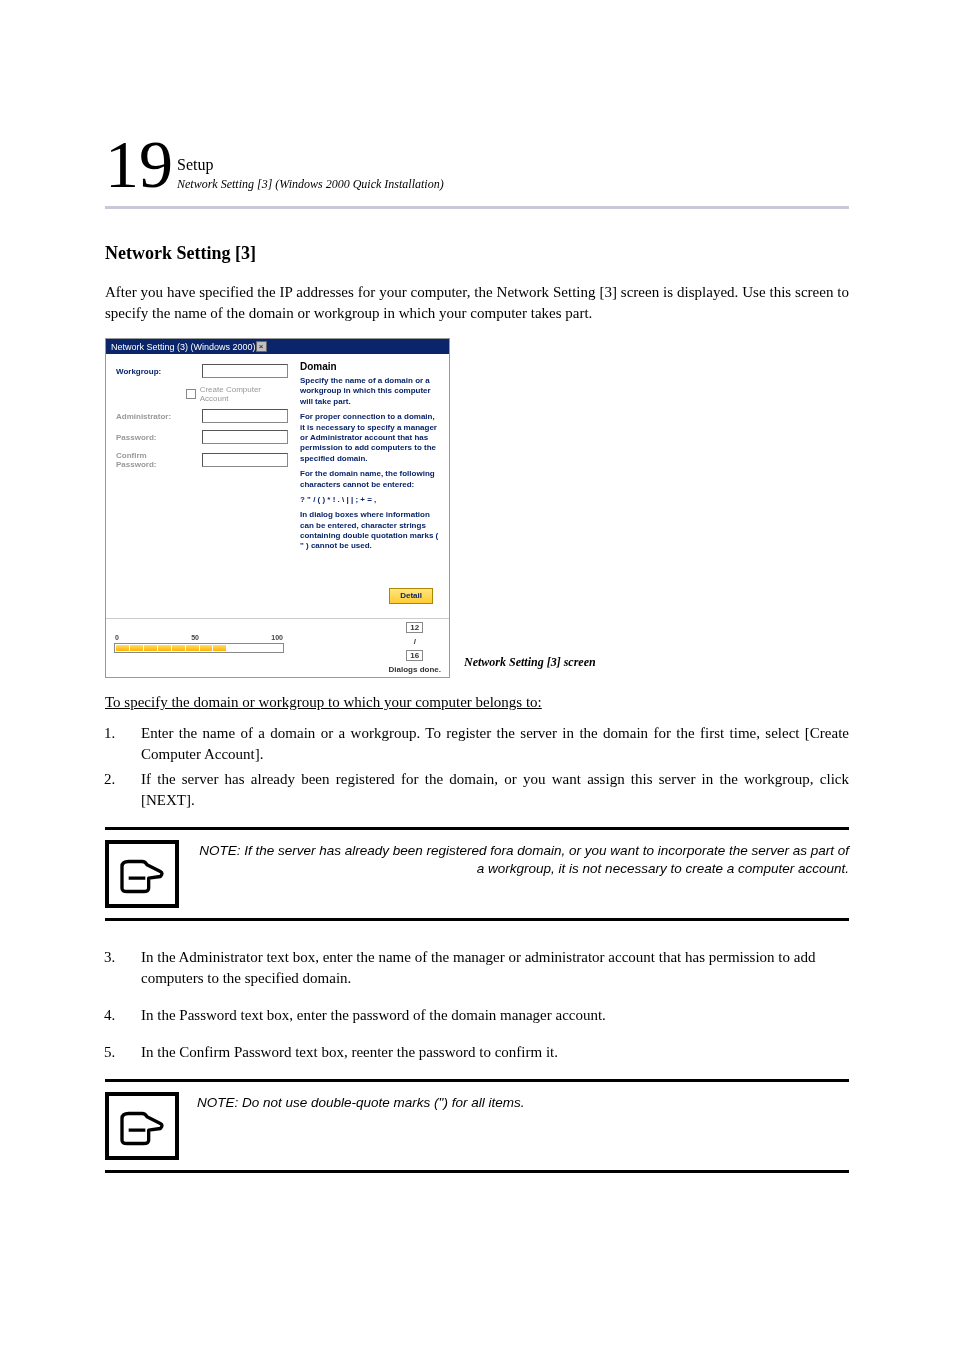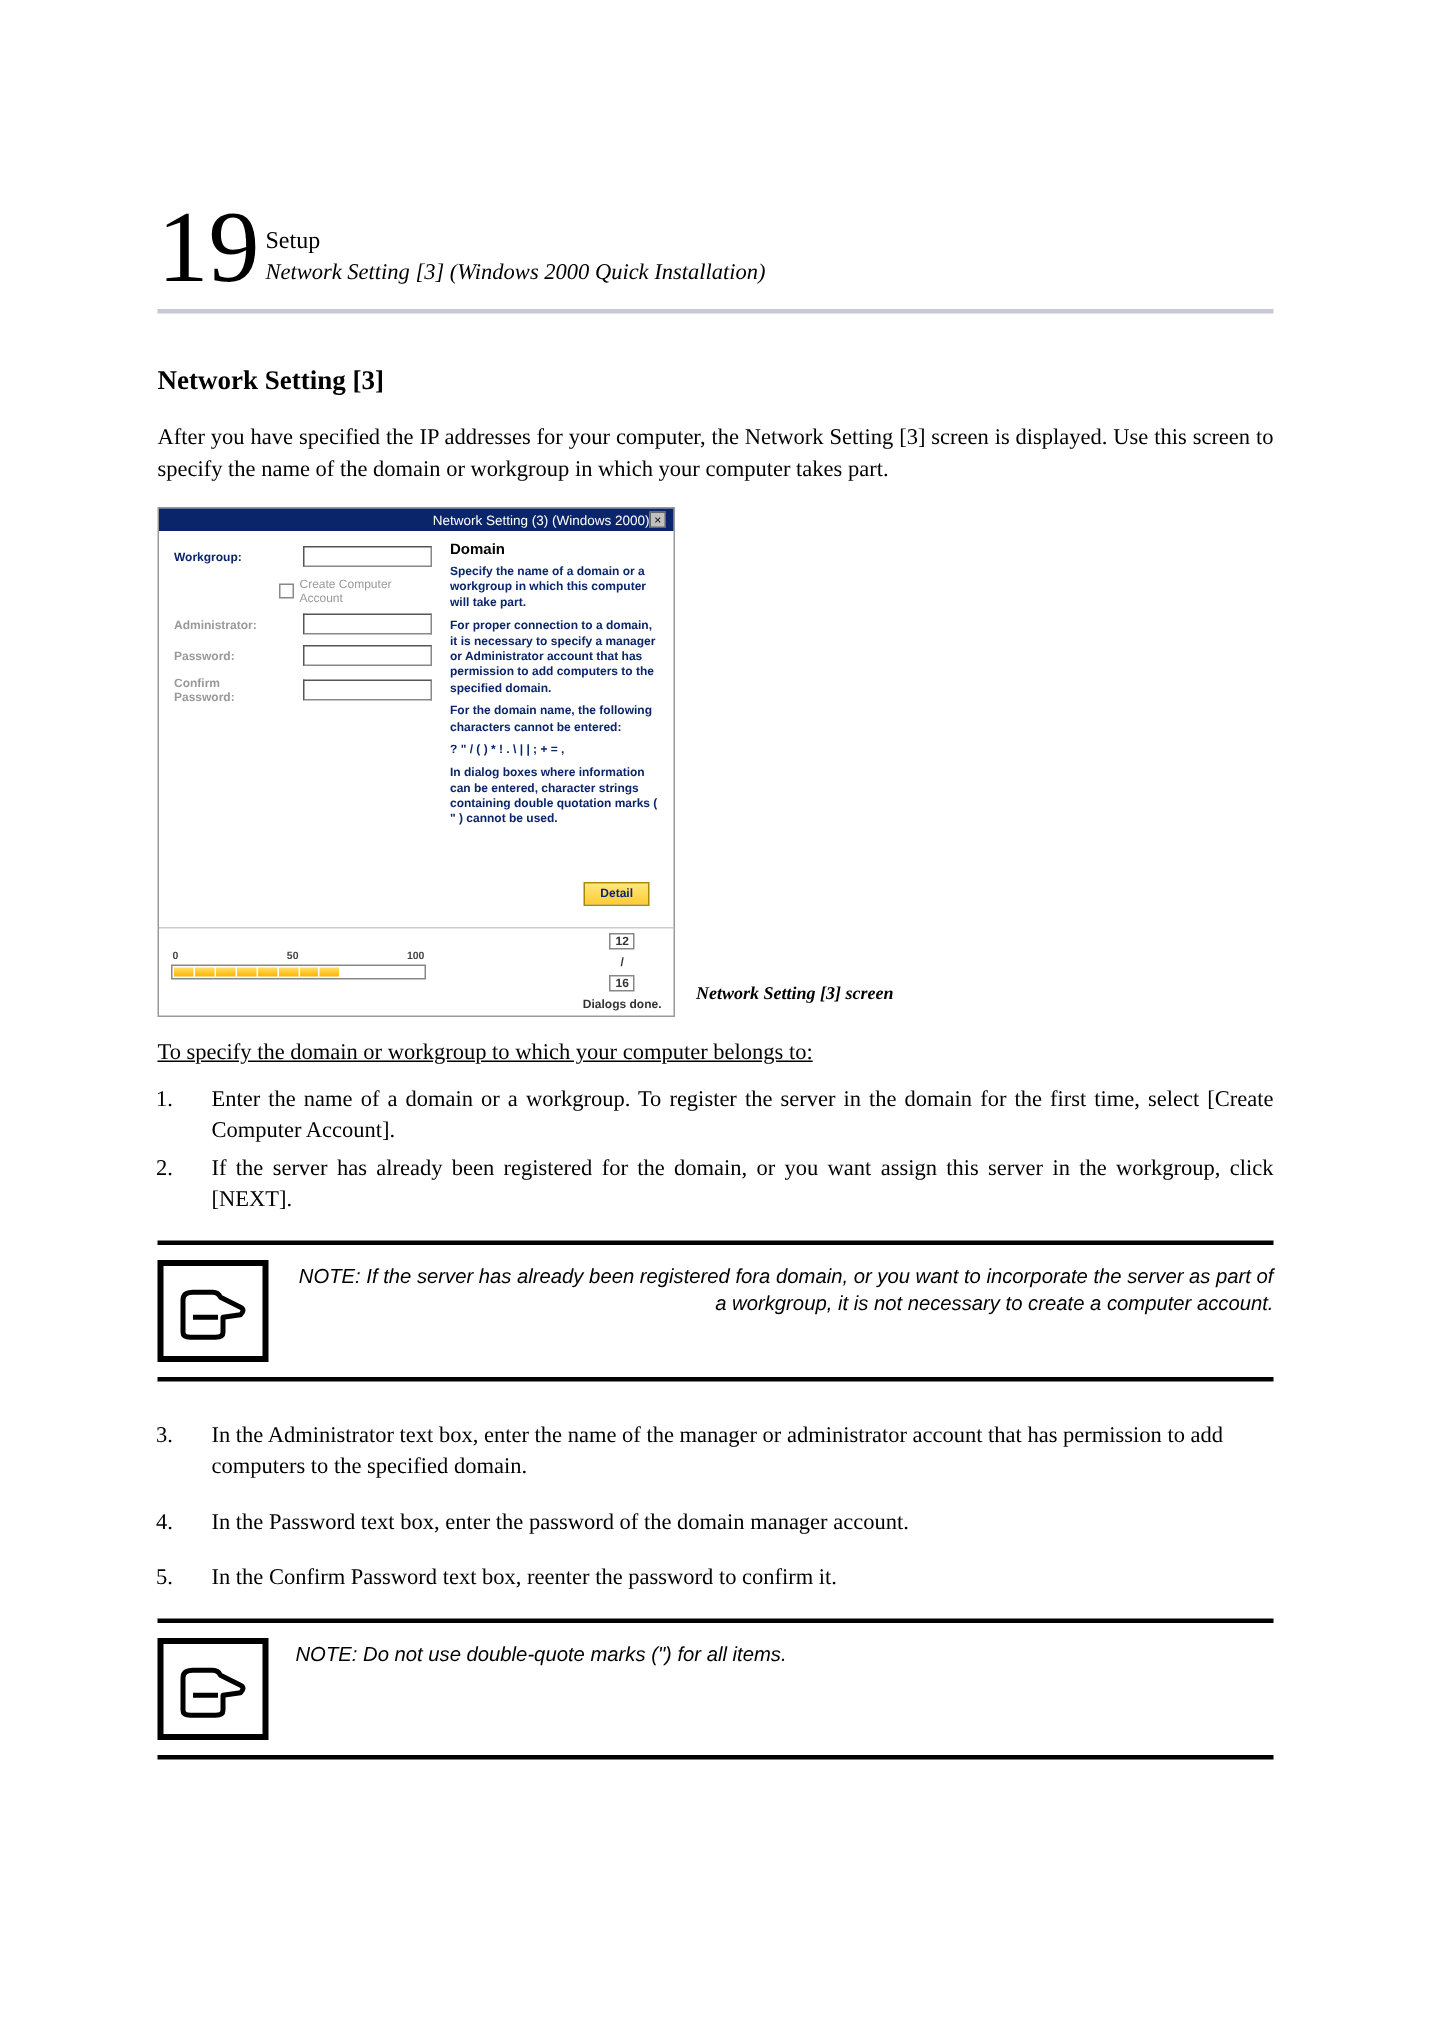--- a/index.html
+++ b/index.html
@@ -25,21 +25,21 @@
     }
     .header-text {
       padding-bottom: 6px;
       line-height: 1.35;
     }
     .header-setup {
       font-size: 16px;
       font-family: Georgia, serif;
     }
     .header-sub {
-      font-size: 15px;
+      font-size: 12px;
       font-style: italic;
       font-family: Georgia, serif;
     }
     .header-rule {
       height: 3px;
       background: #c7c8d8;
       margin-bottom: 34px;
     }
     .section-heading {
       font-size: 18px;
@@ -86,21 +86,21 @@
       font-weight: bold;
       font-size: 8px;
       line-height: 1.3;
     }
     .titlebar {
       background: #0a256a;
       color: #fff;
       padding: 2px 5px;
       font-size: 9px;
       display: flex;
-      justify-content: flex-end;
+      justify-content: flex-start;
       align-items: center;
     }
     .titlebar-close {
       width: 11px;
       height: 11px;
       background: #c0c0c0;
       color: #000;
       text-align: center;
       line-height: 10px;
       font-size: 8px;

